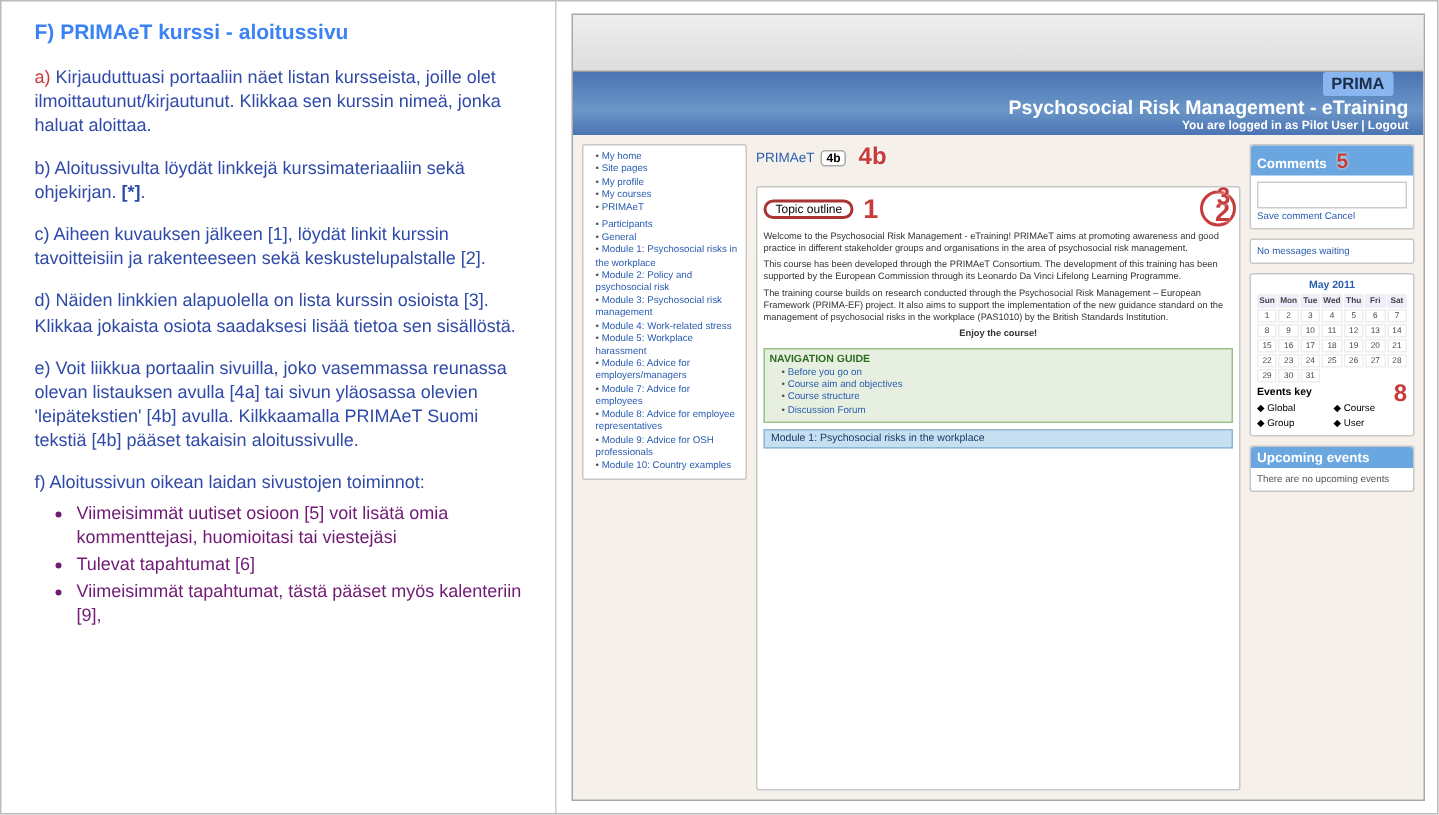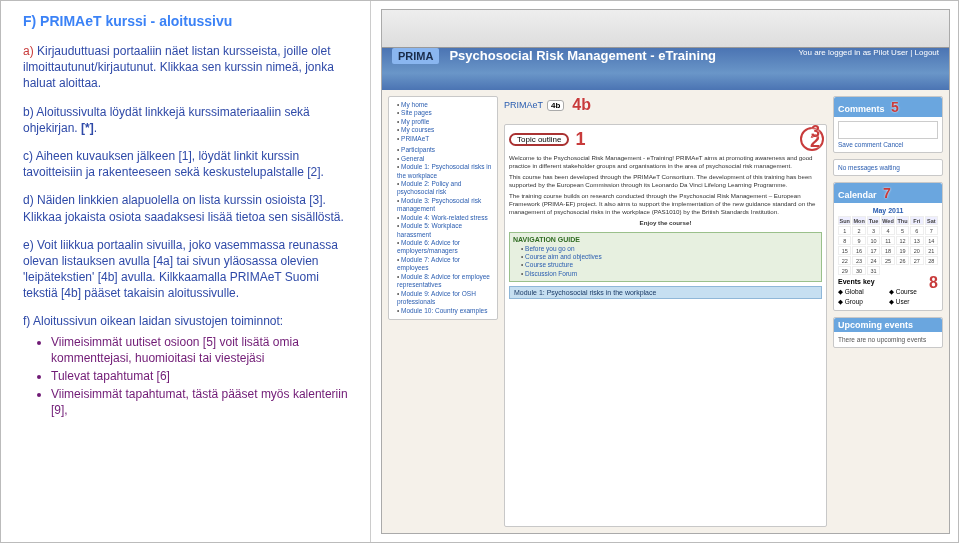--- a/index.html
+++ b/index.html
@@ -59,38 +59,39 @@
   .shot-top {
     height: 38px;
     background: linear-gradient(#eee,#ddd);
     border-bottom: 1px solid #999;
   }
   .shot-banner {
     height: 42px;
     background: linear-gradient(#4b74b3,#6a96c8 60%,#4b74b3);
     color: #fff;
     display: flex;
-    align-items: flex-start;
+    align-items: flex-end;
     padding: 0 10px;
     font-weight: bold;
     font-size: 13px;
+    flex-direction: column;
   }
   .shot-banner .prima {
     background: #8ab6f0;
     color: #1a2c4a;
     font-weight: bold;
     padding: 2px 6px;
     border-radius: 2px;
     margin-right: 10px;
     font-size: 11px;
   }
   .shot-banner .login {
     margin-left: auto;
     font-size: 8px;
-    font-weight: normal;
+    font-weight: bold;
   }
   .shot-body {
     display: flex;
     position: relative;
     height: calc(100% - 80px);
     padding: 6px;
     gap: 6px;
   }
   .col-left, .col-right {
     width: 110px;
@@ -341,24 +342,20 @@
           </div>
           <div style="height:18px;border:1px solid #ccc;margin-bottom:2px"></div>
           <div class="savecmt">Save comment  Cancel</div>
         </div>
 
         <div class="panel">
           <div class="messages-line">No messages waiting</div>
         </div>
 
         <div class="panel">
-          <div class="panel-head">
-            <span>Calendar</span>
-            <span class="ann" style="position:static;font-size:14px;margin-left:4px">7</span>
-          </div>
           <div class="cal-month">May 2011</div>
           <div class="calendar-grid" id="calgrid">
               <div style="font-weight: bold; background: rgb(238, 238, 255);">Sun</div>
               <div style="font-weight: bold; background: rgb(238, 238, 255);">Mon</div>
               <div style="font-weight: bold; background: rgb(238, 238, 255);">Tue</div>
               <div style="font-weight: bold; background: rgb(238, 238, 255);">Wed</div>
               <div style="font-weight: bold; background: rgb(238, 238, 255);">Thu</div>
               <div style="font-weight: bold; background: rgb(238, 238, 255);">Fri</div>
               <div style="font-weight: bold; background: rgb(238, 238, 255);">Sat</div>
               <div>1</div>

